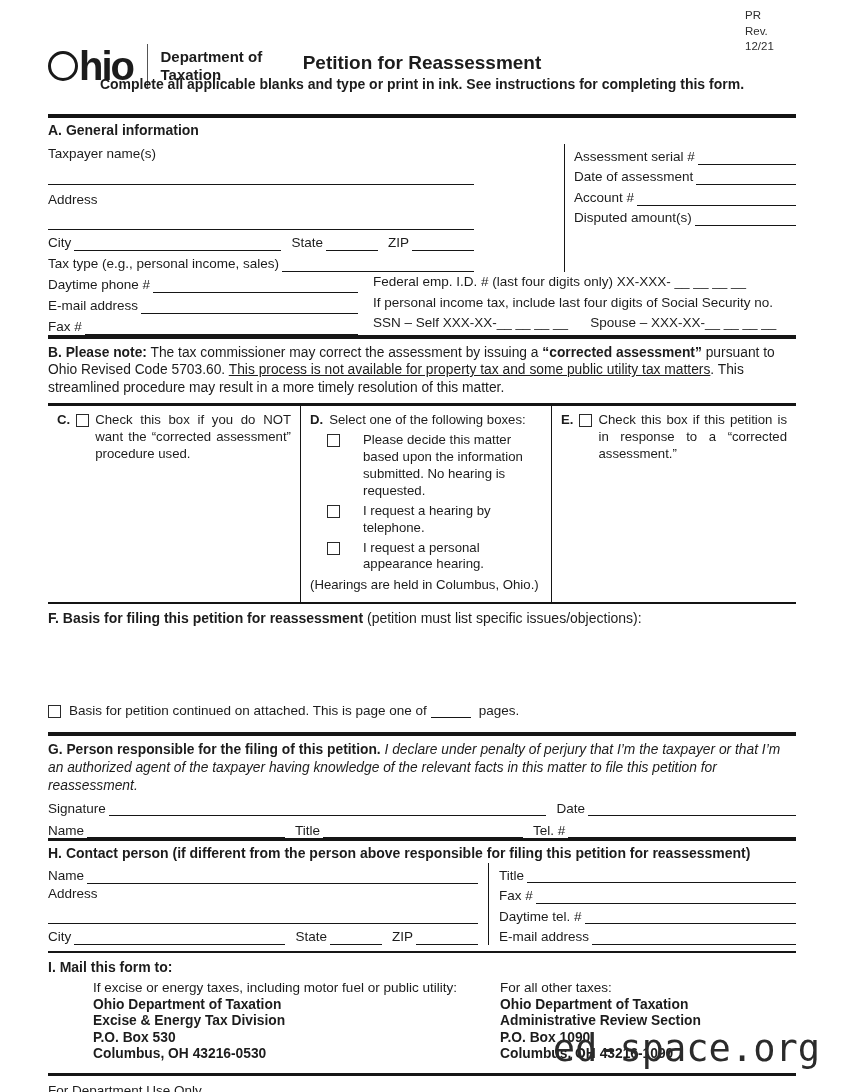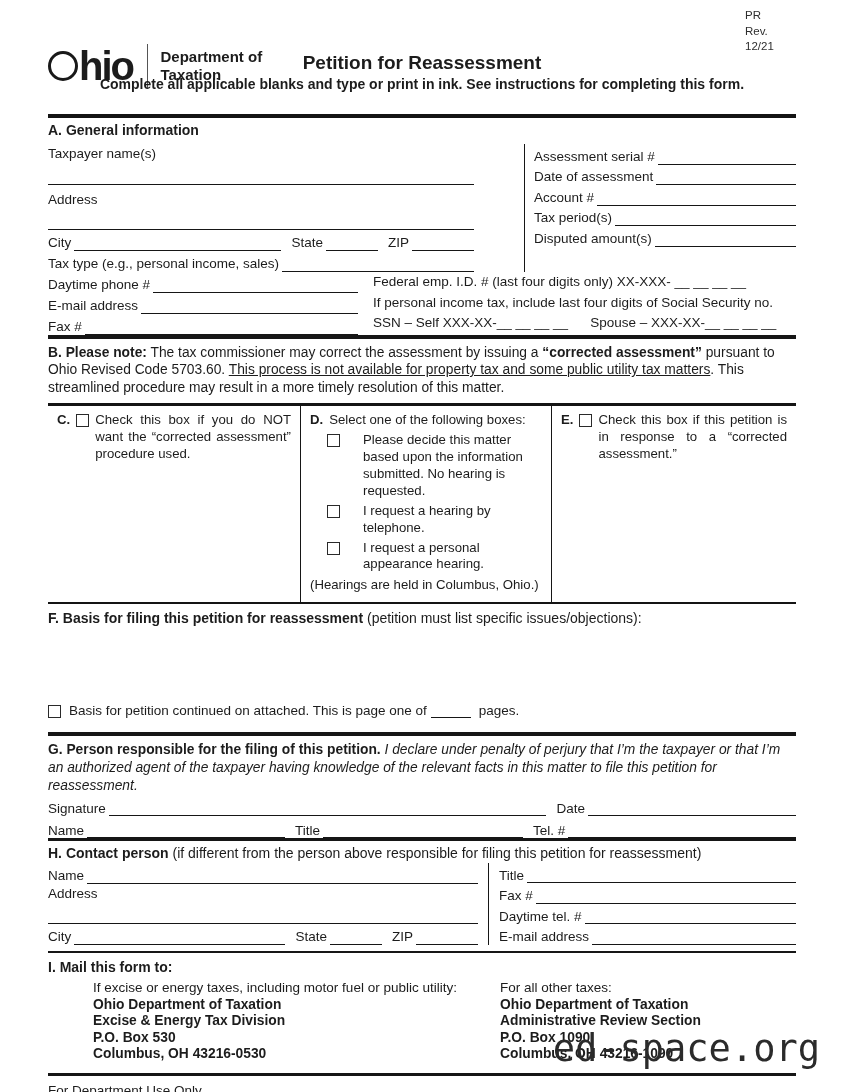--- a/index.html
+++ b/index.html
@@ -29,21 +29,21 @@
 
   
   .f-row { display: flex; align-items: flex-end; height: 21px; }
   .f-row .lbl { white-space: nowrap; padding-right: 3px; line-height: 1.1; }
   .bl { border-bottom: 1.6px solid #161616; }
   .grow { flex: 1 1 auto; }
 
   
   .secA { margin-top: 4px; }
   .secA .sec-head { margin-bottom: 6px; }
-  .a-top { display: flex; }
+  .a-top { display: flex; gap: 40px; }
   .a-tl { width: 436px; padding-right: 10px; }
   .a-tr { flex: 1; border-left: 1.6px solid #161616; padding-left: 9px; display: flex; flex-direction: column; justify-content: flex-start; margin-left: 40px; }
   .tall-field { height: 41px; border-bottom: 1.6px solid #161616; padding-top: 2px; }
   .tall-field + .tall-field { padding-top: 7px; height: 45px; }
   .a-tr .f-row { height: 20.5px; }
   .a-bot { display: flex; margin-top: 0px; }
   .a-bl { width: 310px; }
   .a-br { flex: 1; padding-left: 15px; line-height: 20.5px; white-space: nowrap; }
   .sp { display: inline-block; width: 22px; }
 
@@ -161,24 +161,20 @@
           </div>
           <div class="f-row">
             <span class="lbl">Date of assessment</span>
             <span class="bl grow"></span>
           </div>
           <div class="f-row">
             <span class="lbl">Account #</span>
             <span class="bl grow"></span>
           </div>
           <div class="f-row">
-            <span class="lbl">Tax period(s)</span>
-            <span class="bl grow"></span>
-          </div>
-          <div class="f-row">
             <span class="lbl">Disputed amount(s)</span>
             <span class="bl grow"></span>
           </div>
         </div>
       </div>
       <div class="a-bot">
         <div class="a-bl">
           <div class="f-row">
             <span class="lbl">Daytime phone #</span>
             <span class="bl grow"></span>
@@ -275,21 +271,21 @@
         <span class="bl w205"></span>
         <span class="lbl lbl-gap">Tel. #</span>
         <span class="bl grow"></span>
       </div>
     </div>
 
     <div class="rule-thin"></div>
 
     <div class="secH">
       <div class="sec-head">
-        <span>H. Contact person</span><span style="font-weight:normal"> (if different from the person above responsible for filing this petition for reassessment)</span>
+        <span>H. Contact person</span><span style="font-weight:bold"> (if different from the person above responsible for filing this petition for reassessment)</span>
       </div>
       <div class="h-body">
         <div class="h-left">
           <div class="f-row">
             <span class="lbl">Name</span>
             <span class="bl grow"></span>
           </div>
           <div class="h-addr">
             <span class="lbl">Address</span>
           </div>

